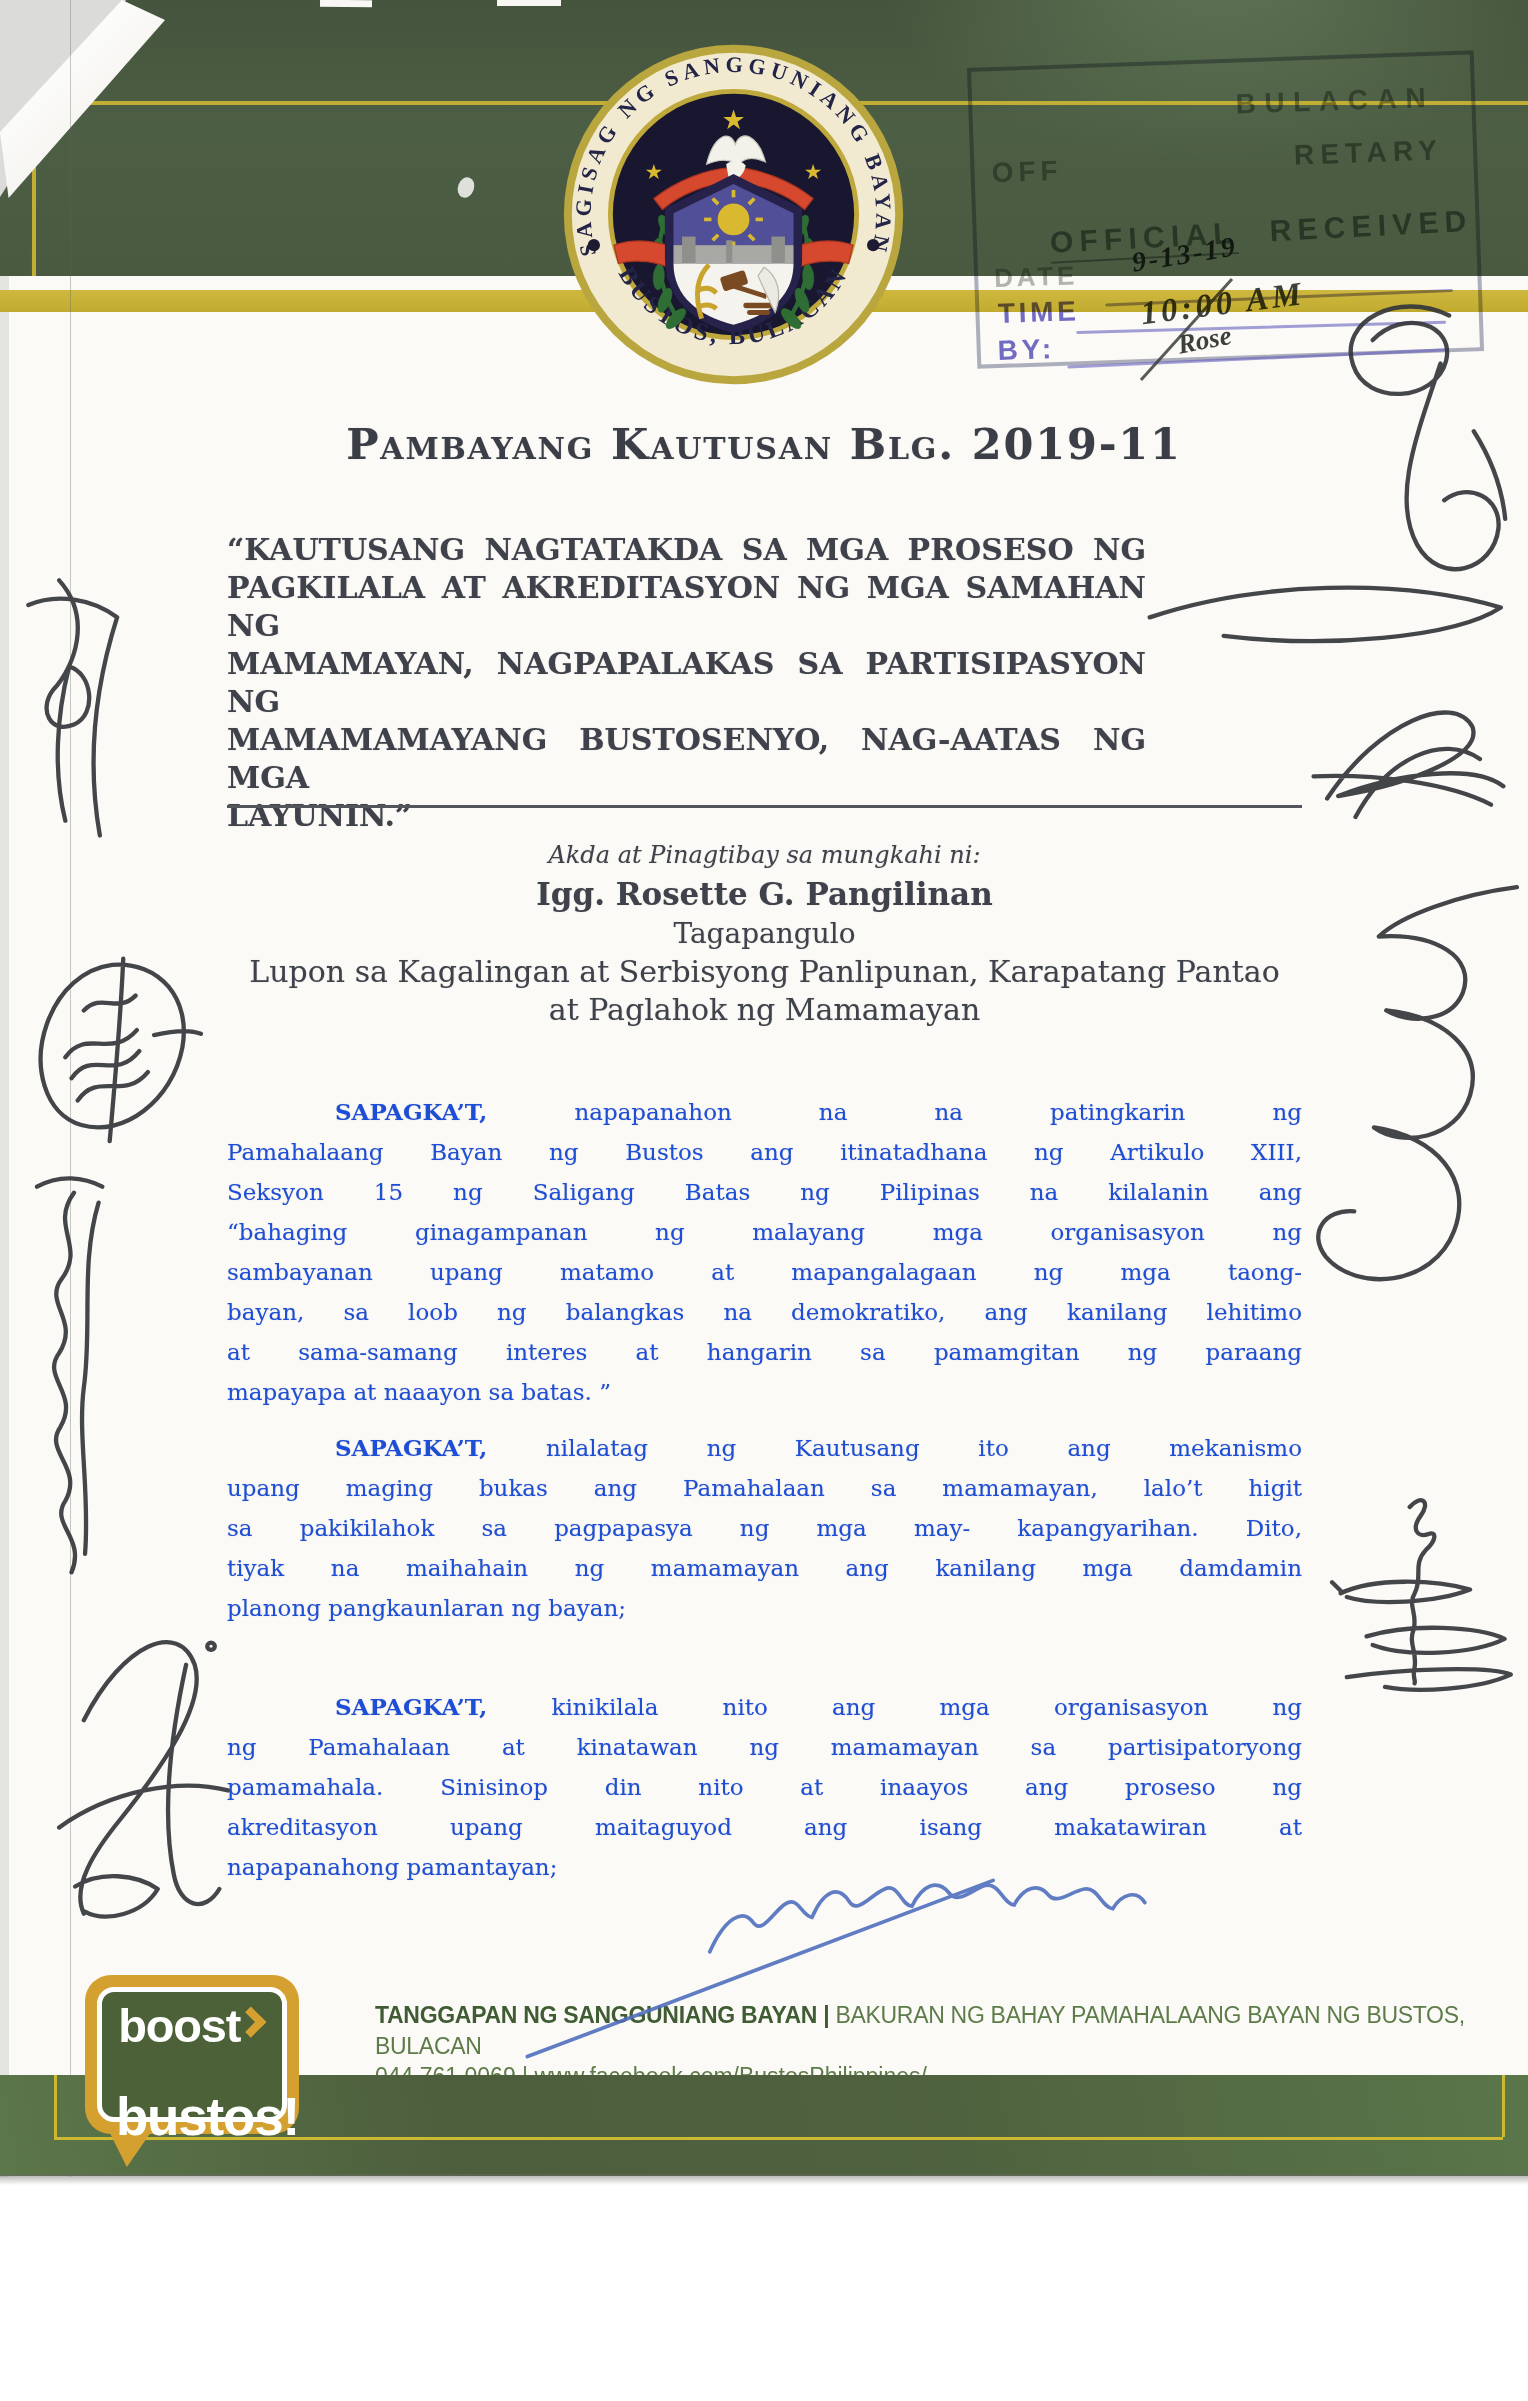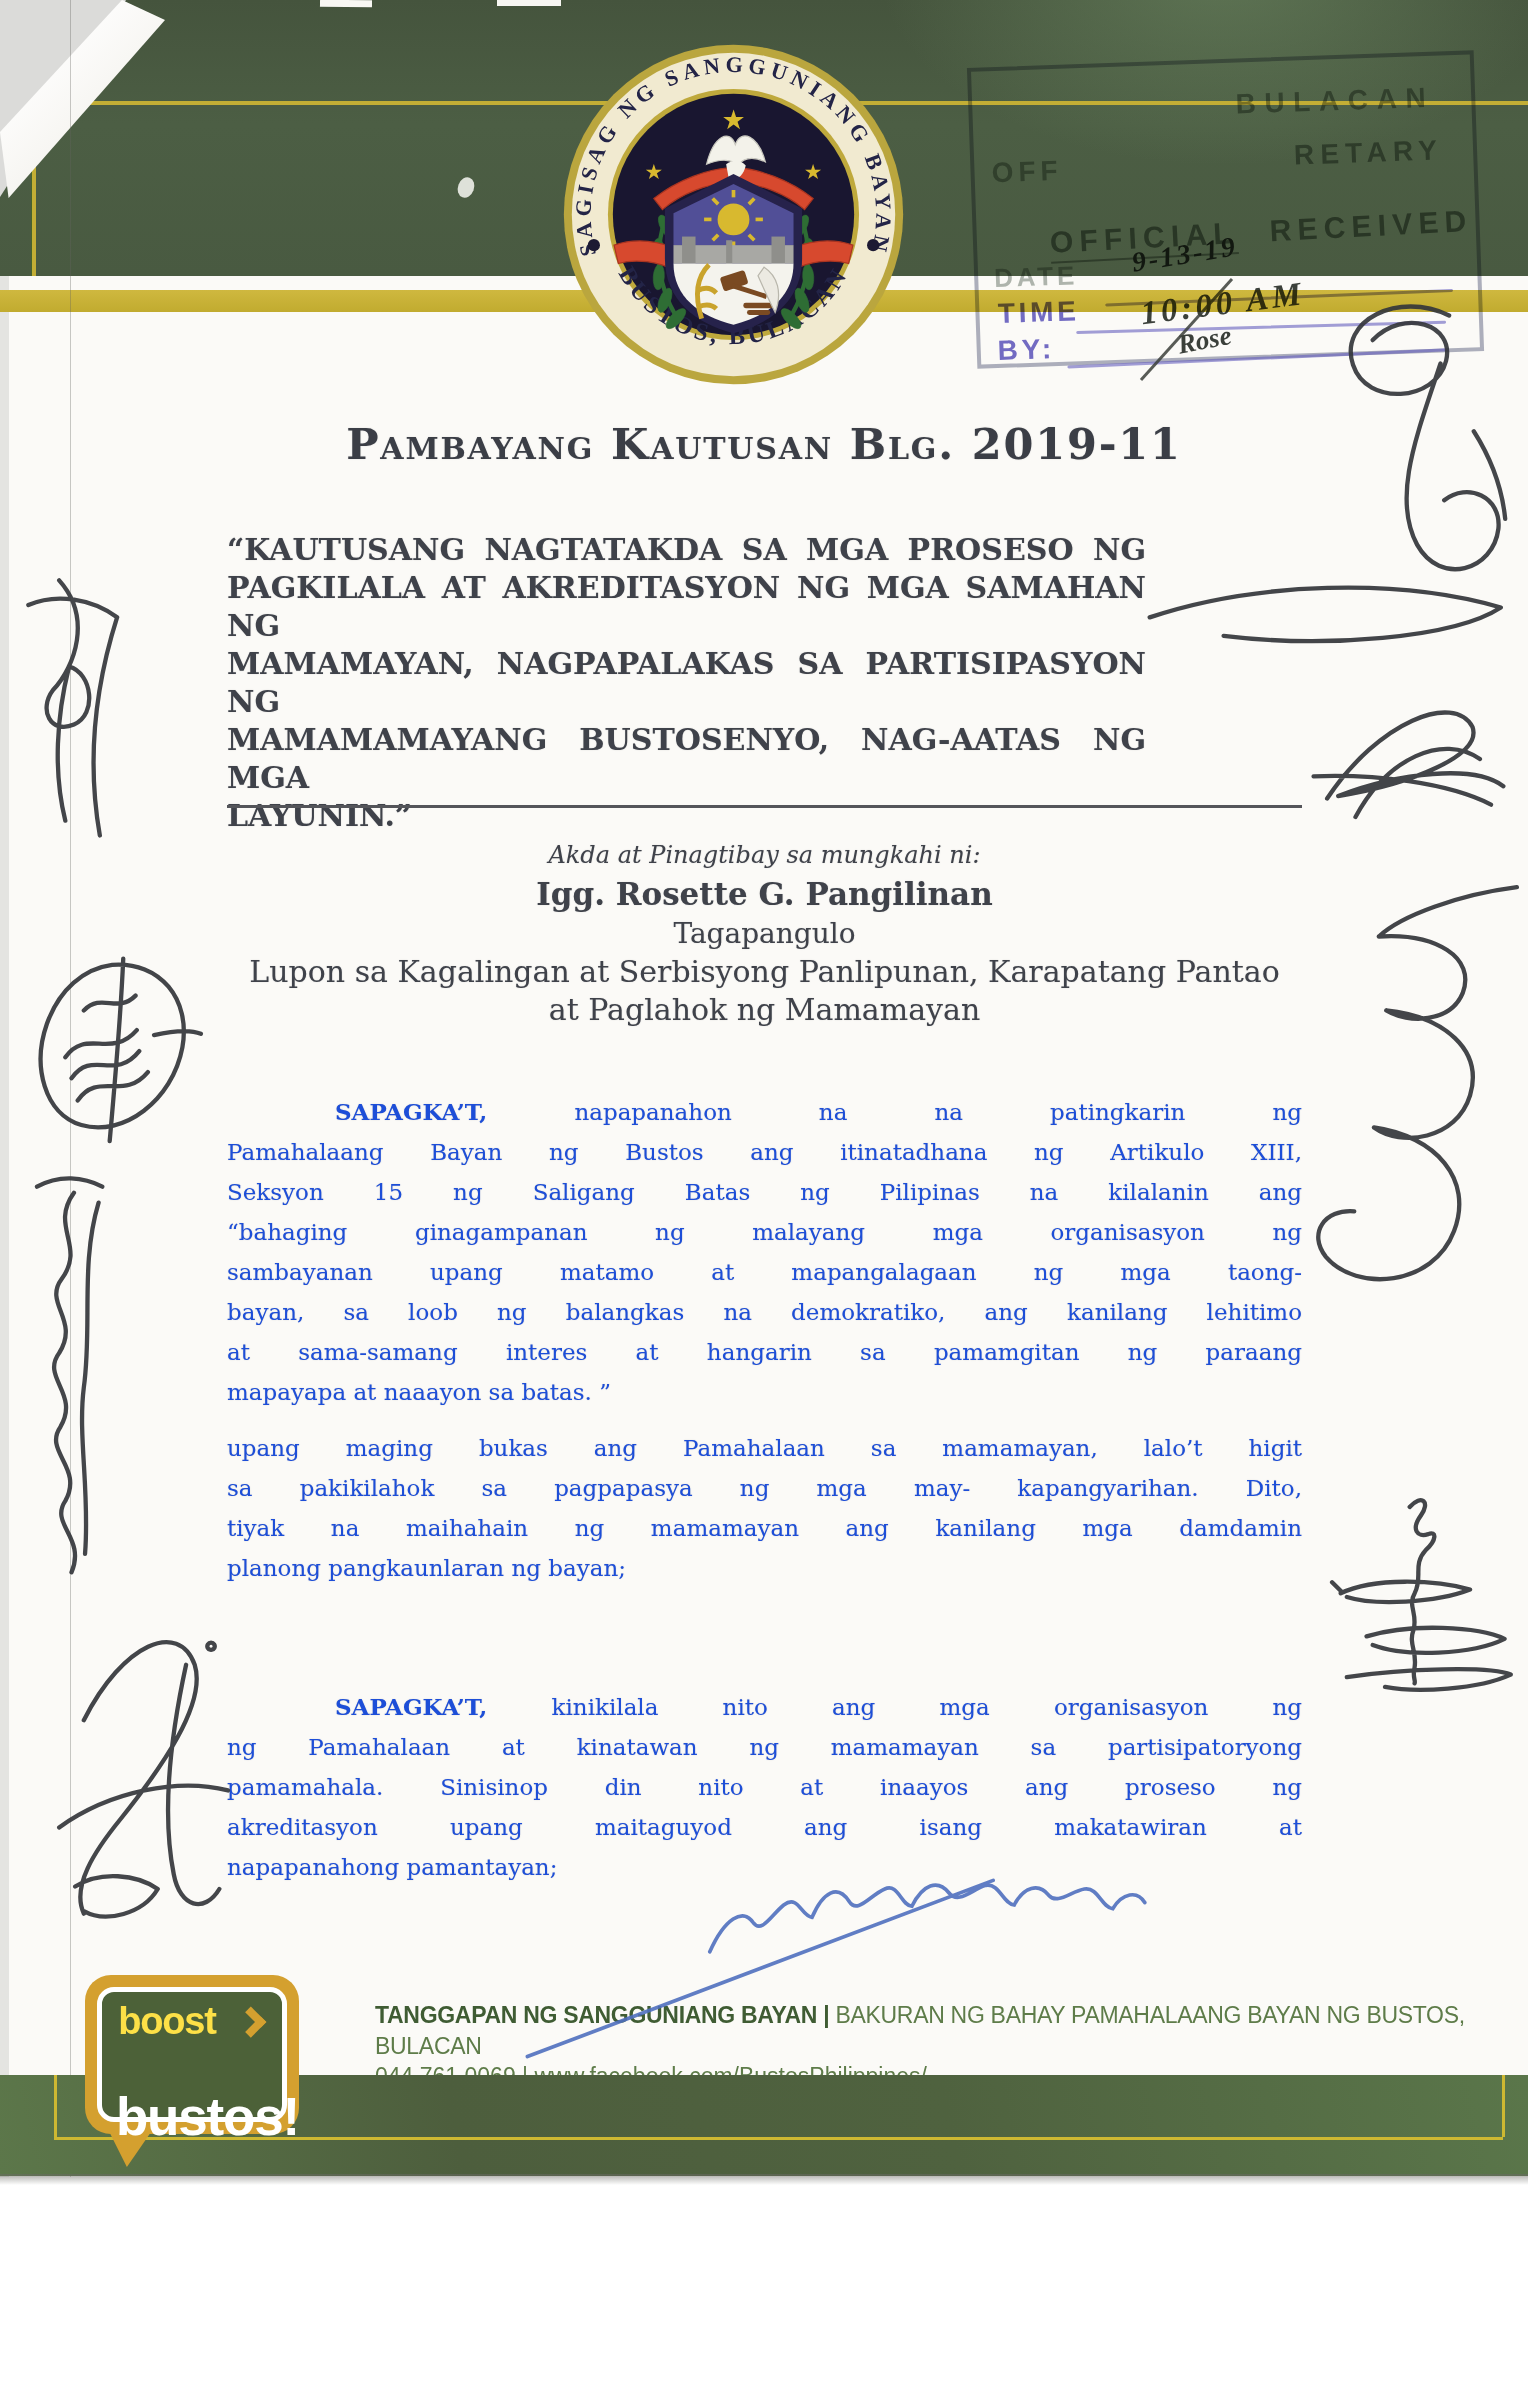--- a/index.html
+++ b/index.html
@@ -94,21 +94,21 @@
   .bpin-vl{position:absolute;left:54px;top:2075px;width:3.1px;height:62px;background:#cdb832;}
   .bpin-vr{position:absolute;left:1502px;top:2075px;width:3.1px;height:62px;background:#cdb832;}
 
   .logo{position:absolute;left:85px;top:1975px;width:214px;height:159px;}
   .bubble{position:absolute;left:0;top:0;right:0;bottom:0;background:#d4a02f;border-radius:26px;}
   .tail{position:absolute;left:23.4px;top:155px;width:53px;height:38px;background:#d4a02f;
     clip-path:polygon(0 0,44px 0,18.5px 37px);}
   .inner{position:absolute;left:12.3px;top:12.3px;right:12.3px;bottom:12.3px;background:#4c6138;
     border:5.5px solid #ffffff;border-radius:17px;}
   .l1{position:absolute;left:16px;top:10px;font-family:"Liberation Sans",sans-serif;
-    font-weight:700;font-size:38px;line-height:1;color:#fde047;letter-spacing:-1.2px;}
+    font-weight:700;font-size:47px;line-height:1;color:#ffffff;letter-spacing:-1.2px;}
   .chev{position:absolute;left:138px;top:18.5px;width:13.6px;height:13.6px;
     border-top:8px solid #d4a02f;border-right:8px solid #d4a02f;transform:rotate(45deg);}
   .l2{position:absolute;left:13.6px;top:58px;font-family:"Liberation Sans",sans-serif;
     font-weight:700;font-size:53px;line-height:1;color:#ffffff;letter-spacing:-1.2px;margin-top:40px;}
 
   .sigs{position:absolute;left:0;top:0;width:1528px;height:2401px;pointer-events:none;}
 </style>
 </head>
 <body>
 
@@ -259,20 +259,24 @@
     <div class="bline">Pamahalaang Bayan ng Bustos ang itinatadhana ng Artikulo XIII,</div>
     <div class="bline">Seksyon 15 ng Saligang Batas ng Pilipinas na kilalanin ang</div>
     <div class="bline">“bahaging ginagampanan ng malayang mga organisasyon ng</div>
     <div class="bline">sambayanan upang matamo at mapangalagaan ng mga taong-</div>
     <div class="bline">bayan, sa loob ng balangkas na demokratiko, ang kanilang lehitimo</div>
     <div class="bline">at sama-samang interes at hangarin sa pamamgitan ng paraang</div>
     <div class="bline plast">mapayapa at naaayon sa batas. ”</div>
   </div>
 
   <div class="para p2 soft">
+    <div class="bline first">
+      <span class="lead">SAPAGKA’T,</span>
+      <span>nilalatag ng Kautusang ito ang mekanismo</span>
+    </div>
     <div class="bline">upang maging bukas ang Pamahalaan sa mamamayan, lalo’t higit</div>
     <div class="bline">sa pakikilahok sa pagpapasya ng mga may- kapangyarihan. Dito,</div>
     <div class="bline">tiyak na maihahain ng mamamayan ang kanilang mga damdamin</div>
     <div class="bline plast">planong pangkaunlaran ng bayan;</div>
   </div>
 
   <div class="para p3 soft">
     <div class="bline first">
       <span class="lead">SAPAGKA’T,</span>
       <span>kinikilala nito ang mga organisasyon ng</span>

